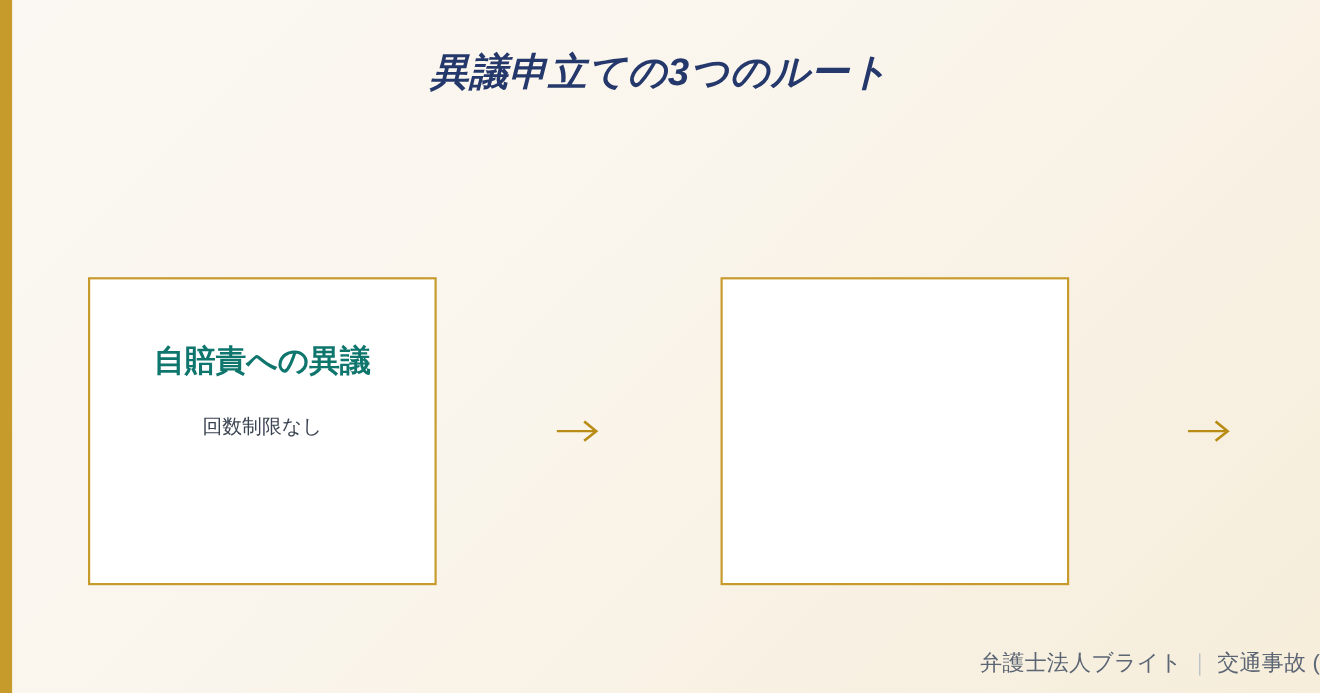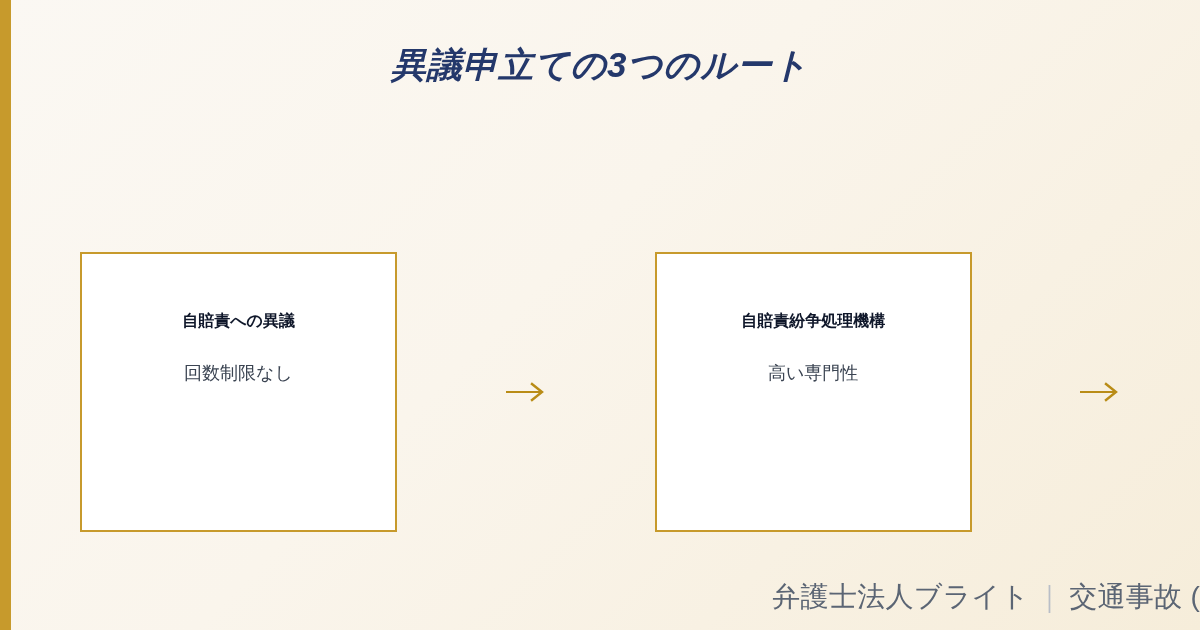--- a/index.html
+++ b/index.html
@@ -69,23 +69,23 @@
     border: 2px solid #c79a2c;
     background: #ffffff;
     display: flex;
     flex-direction: column;
     align-items: center;
     justify-content: flex-start;
     padding-top: 57px;
   }
 
   .card-heading {
-    font-size: 16px;
+    font-size: 28px;
     font-weight: 700;
-    color: #0f172a;
+    color: #0f766e;
     line-height: 1.2;
     text-align: right;
     white-space: nowrap;
   }
 
   .card-detail {
     margin-top: 26px;
     font-size: 18px;
     font-weight: 400;
     color: #3b4452;
@@ -106,21 +106,21 @@
   }
   .flow-arrow svg { display: block; }
 
   
   .footer {
     position: absolute;
     right: 0px;
     bottom: 14px;
     width: 1092px;
     text-align: right;
-    font-size: 28px;
+    font-size: 20px;
     color: #5b6574;
     white-space: nowrap;
     letter-spacing: 0.01em;
   }
   .footer .sep {
     color: #b9bec7;
     padding: 0 6px;
   }
   .footer .clip-tail {
     
@@ -145,23 +145,21 @@
     </div>
 
     <div class="flow-arrow">
       <svg width="40" height="22" viewBox="0 0 40 22" aria-hidden="true">
         <line x1="0" y1="11" x2="34" y2="11" stroke="#b98c16" stroke-width="2"></line>
         <polyline points="26,3 36,11 26,19" fill="none" stroke="#b98c16" stroke-width="2.4" stroke-linecap="square" stroke-linejoin="miter"></polyline>
       </svg>
     </div>
 
     <div class="route-card">
-      <div class="card-heading">自賠責紛争処理機構</div>
       <div class="card-detail">
-        <div>高い専門性</div>
       </div>
     </div>
 
     <div class="flow-arrow">
       <svg width="40" height="22" viewBox="0 0 40 22" aria-hidden="true">
         <line x1="0" y1="11" x2="34" y2="11" stroke="#b98c16" stroke-width="2"></line>
         <polyline points="26,3 36,11 26,19" fill="none" stroke="#b98c16" stroke-width="2.4" stroke-linecap="square" stroke-linejoin="miter"></polyline>
       </svg>
     </div>
 

